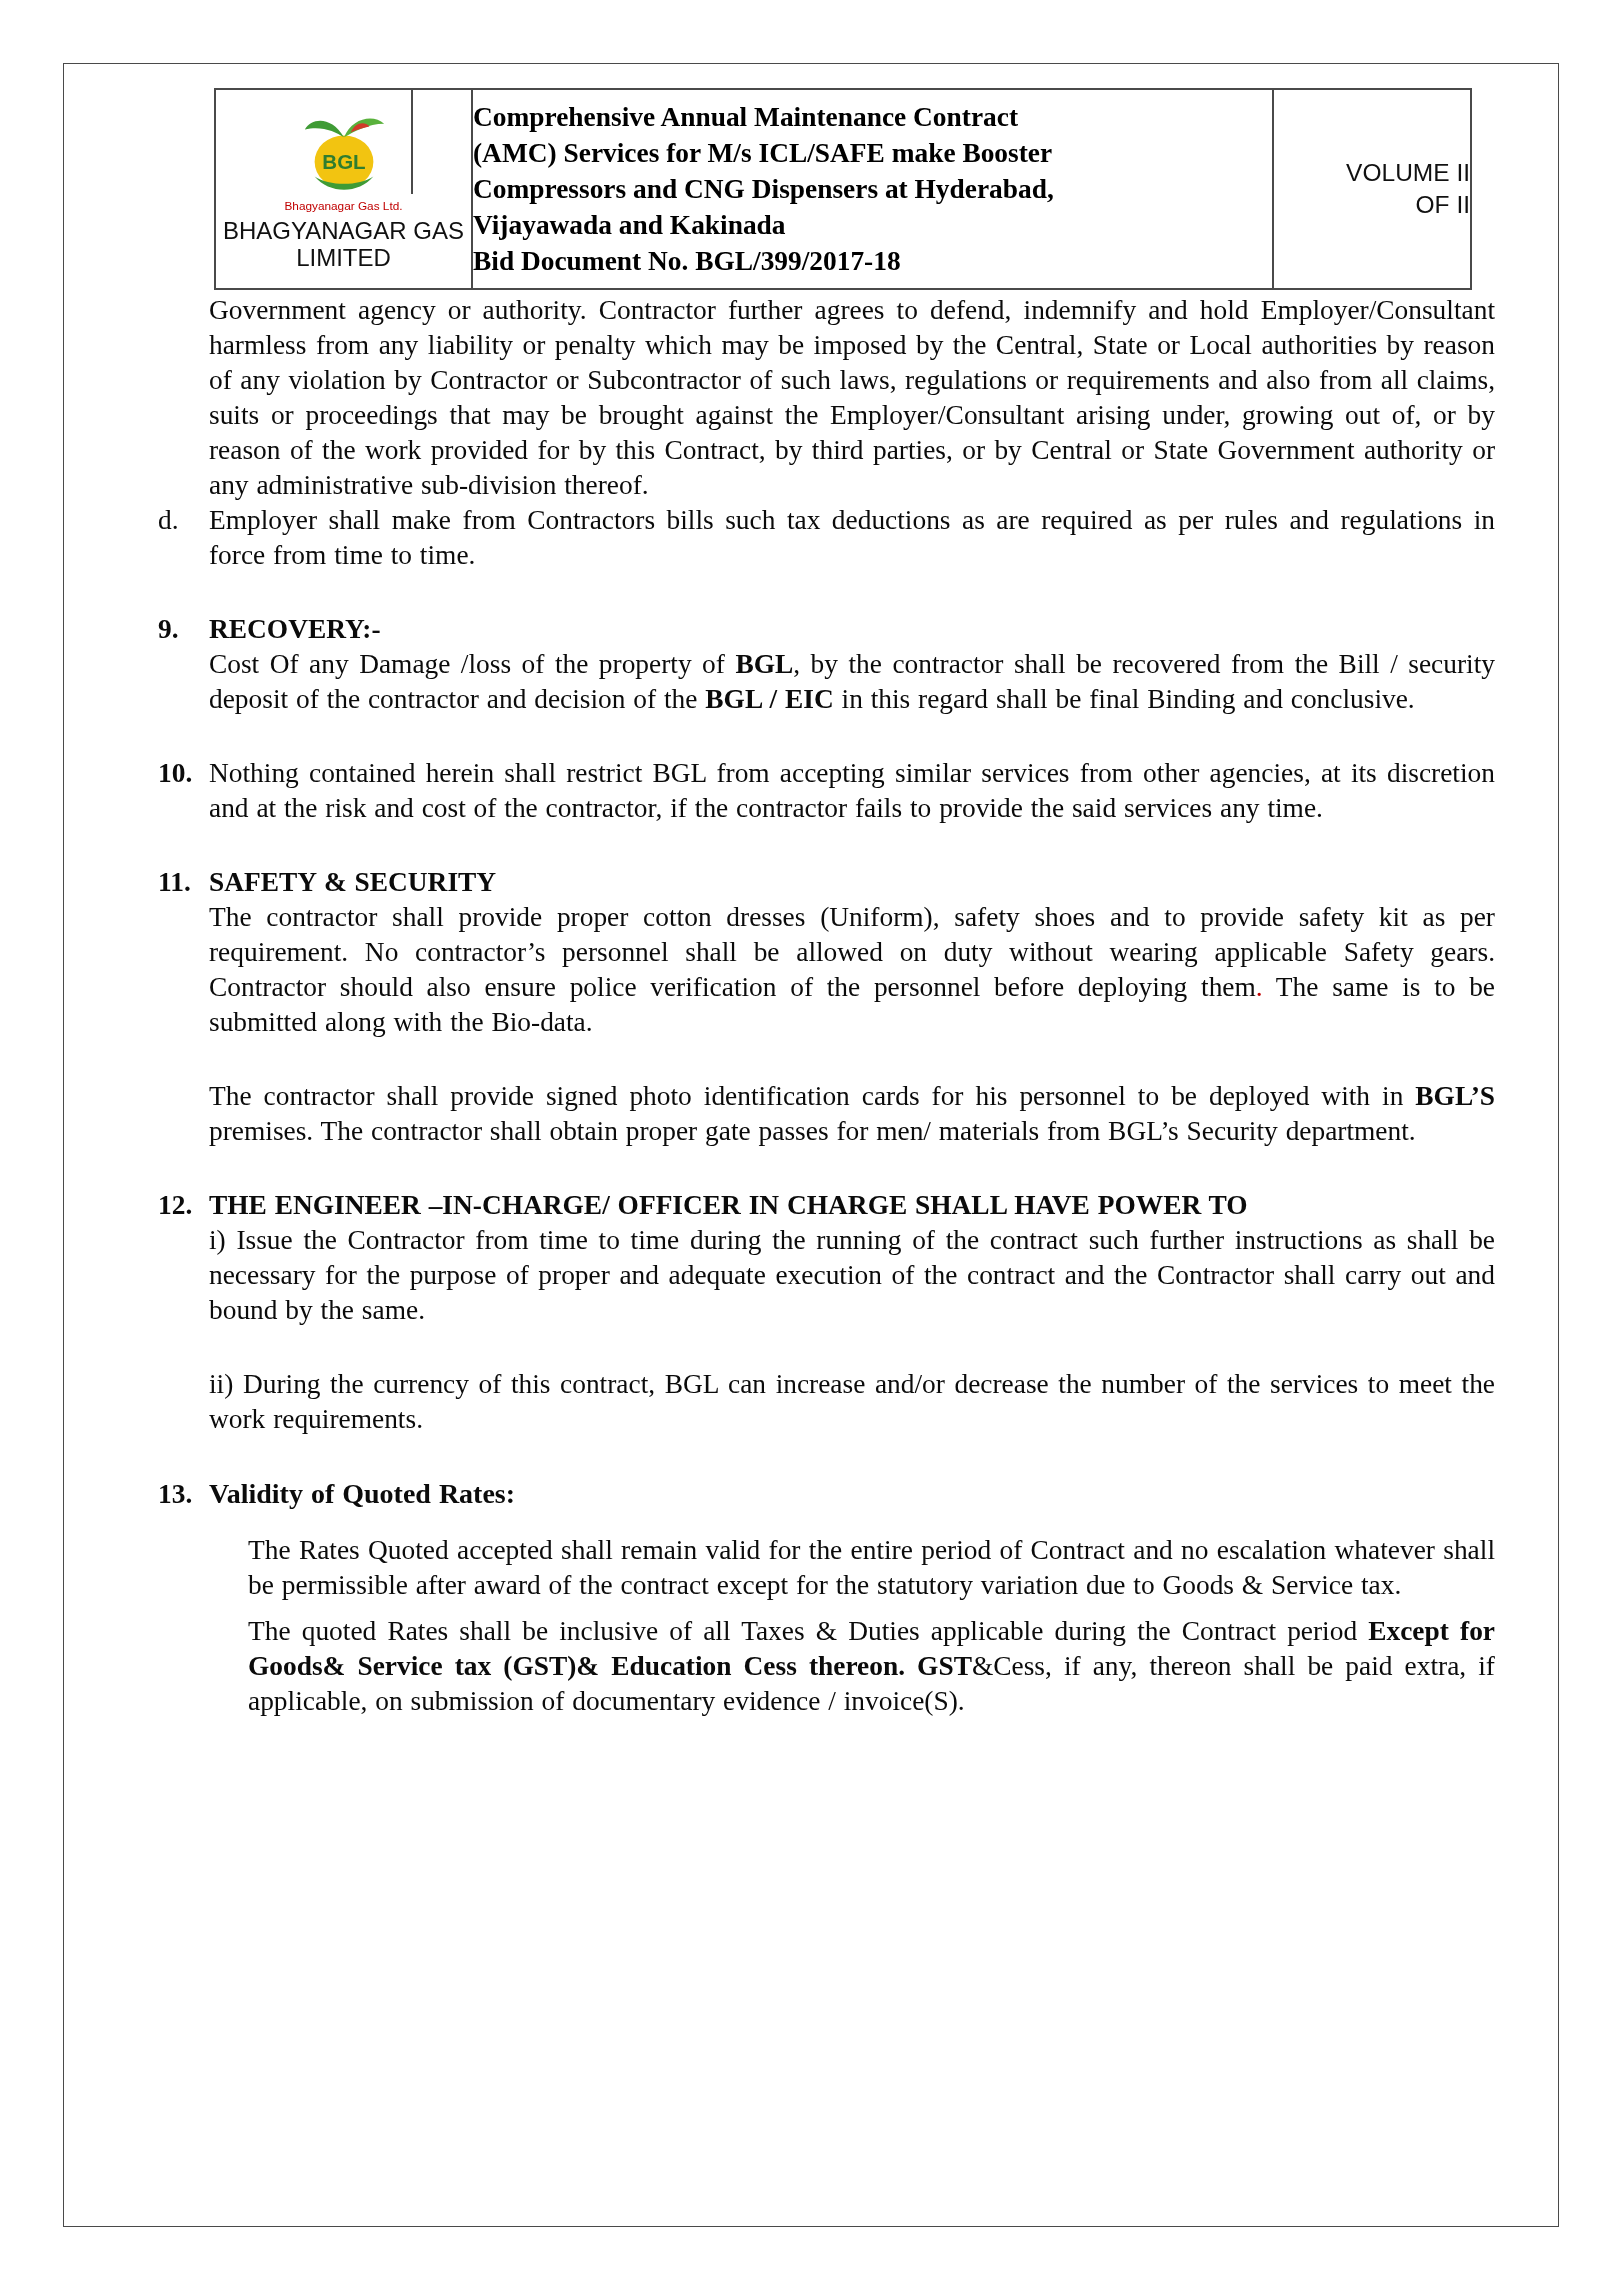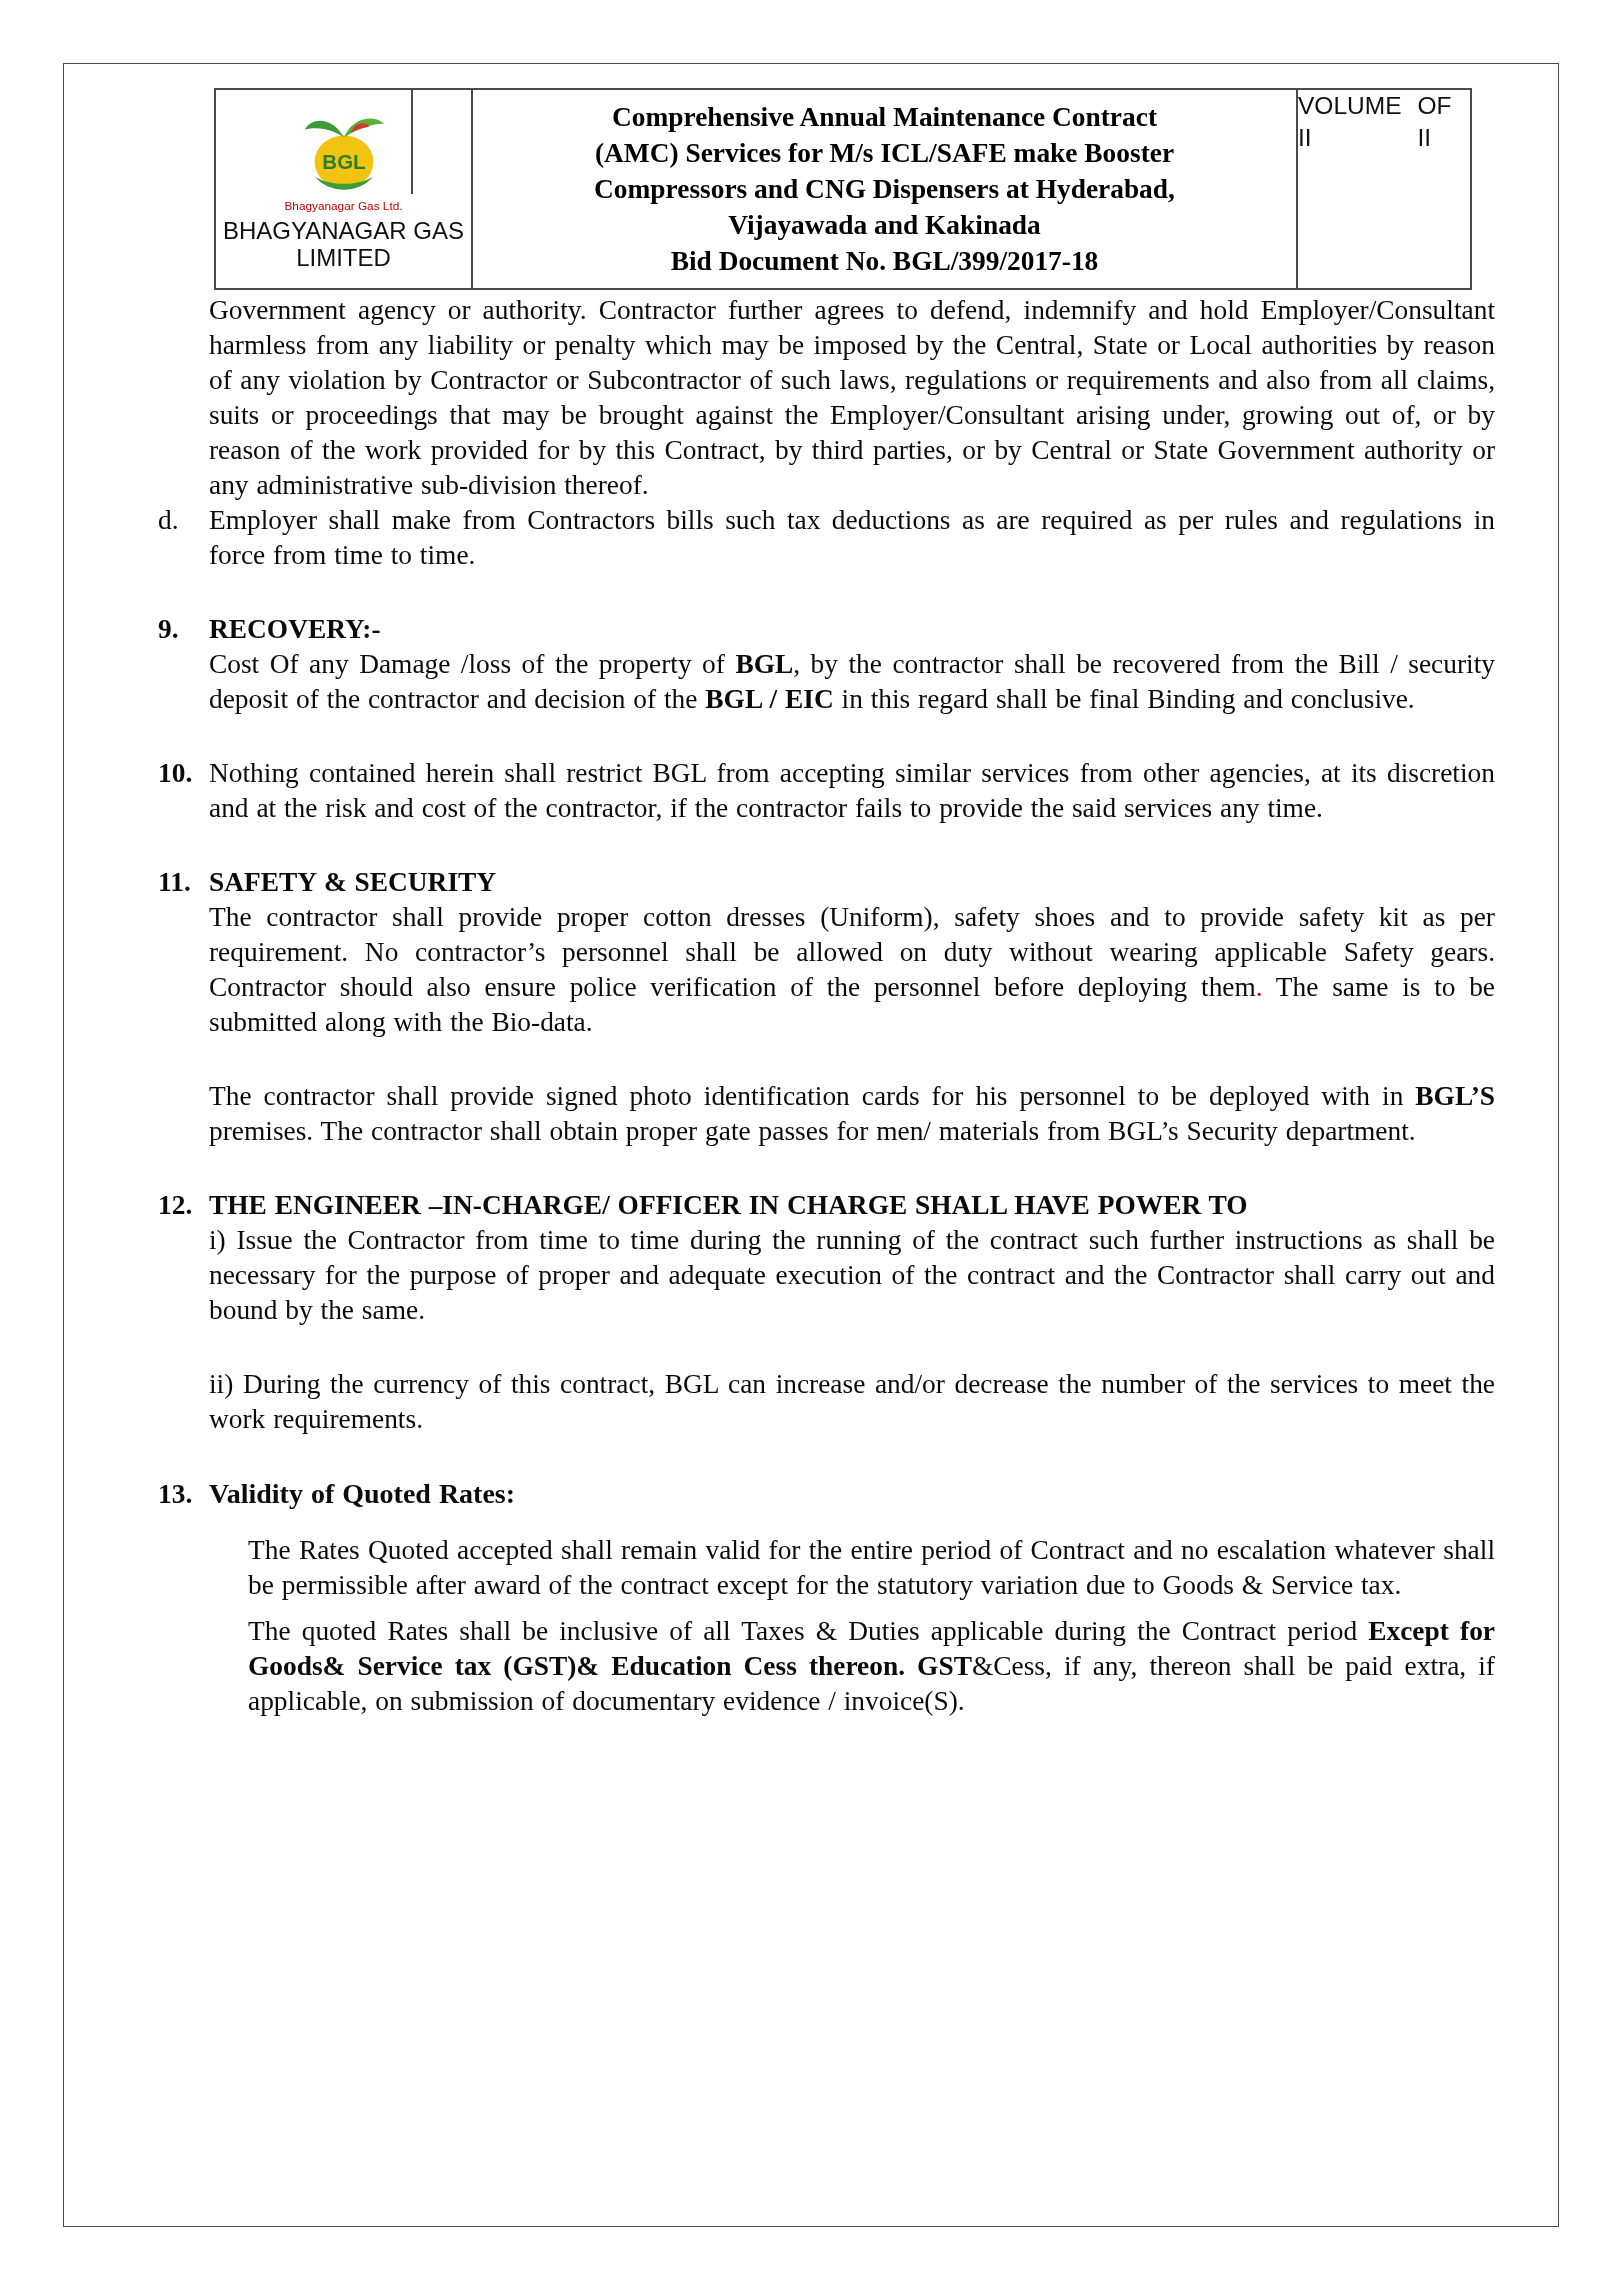--- a/index.html
+++ b/index.html
@@ -9,23 +9,23 @@
         border:1.5px solid #4a4a4a;box-sizing:border-box;}
   
   .doc-header{position:absolute;left:150px;top:23.5px;width:1258px;height:202px;
         display:flex;border:2px solid #4a4a4a;box-sizing:border-box;background:#fff;}
   .logo-cell{width:257px;border-right:2px solid #4a4a4a;display:flex;flex-direction:column;
         align-items:center;justify-content:center;position:relative;box-sizing:border-box;}
   .header-inner-divider{position:absolute;left:195px;top:0;width:0;height:104px;border-left:2px solid #4a4a4a;}
   .logo-caption{color:#c00000;font-size:11.8px;line-height:12.7px;font-family:"Liberation Sans",sans-serif;}
   .company-name{font-family:"Liberation Sans",sans-serif;font-size:24px;line-height:26.5px;
         text-align:center;margin-top:5.9px;color:#111;}
-  .title-cell{flex:1;border-right:2px solid #4a4a4a;text-align:center;font-weight:700;
+  .title-cell{flex:1;border-right:2px solid #4a4a4a;text-align:left;font-weight:700;
         font-size:27.4px;line-height:36px;padding-top:9.8px;box-sizing:border-box;}
-  .volume-cell{width:172px;display:flex;align-items:flex-start;justify-content:center;
+  .volume-cell{width:196px;display:flex;flex-direction:column;align-items:flex-end;justify-content:center;
         font-family:"Liberation Sans",sans-serif;font-size:24.5px;line-height:32px;color:#111;}
   
   .doc-body{position:absolute;left:94px;top:229px;width:1337px;font-size:27.4px;line-height:35px;
         color:#0b0b0b;word-spacing:1px;}
   p{margin:0;}
   .justify{text-align:justify;}
   .indented{margin-left:51px;}
   .hang{display:flex;align-items:baseline;}
   .hang .num{width:51px;flex-shrink:0;font-weight:700;}
   .hang .num.plain{font-weight:400;}

